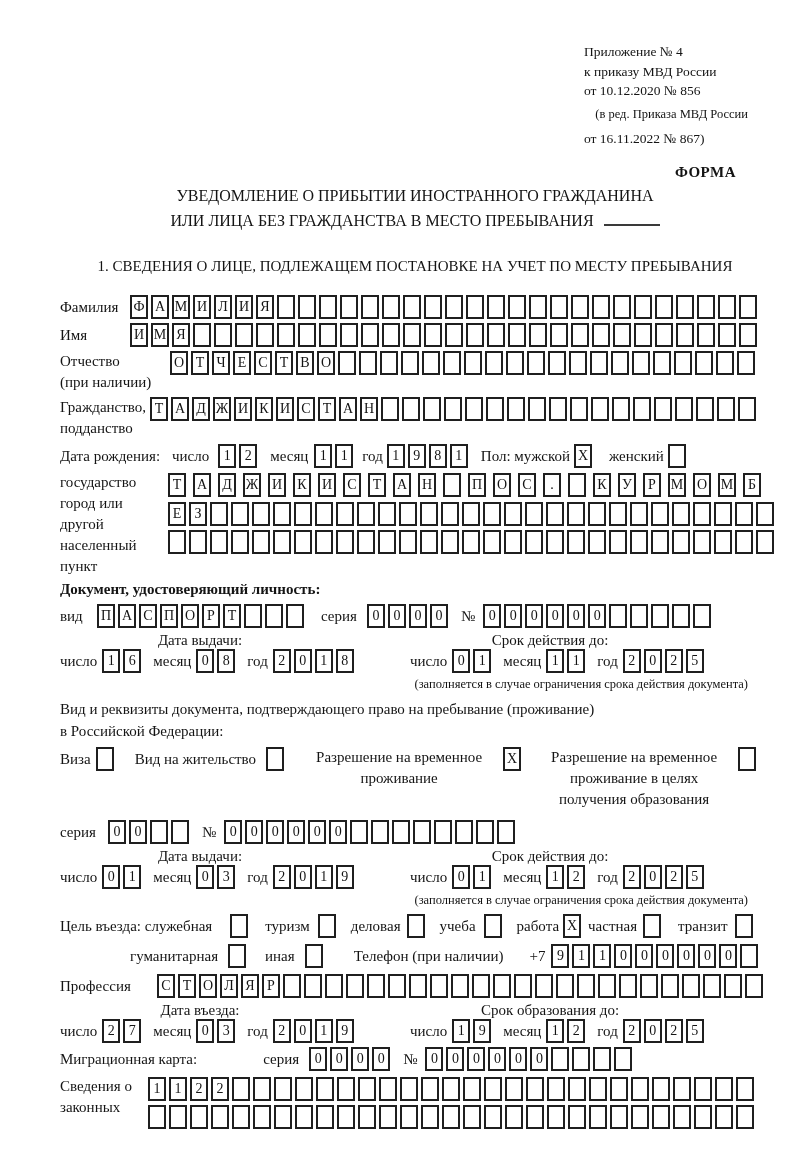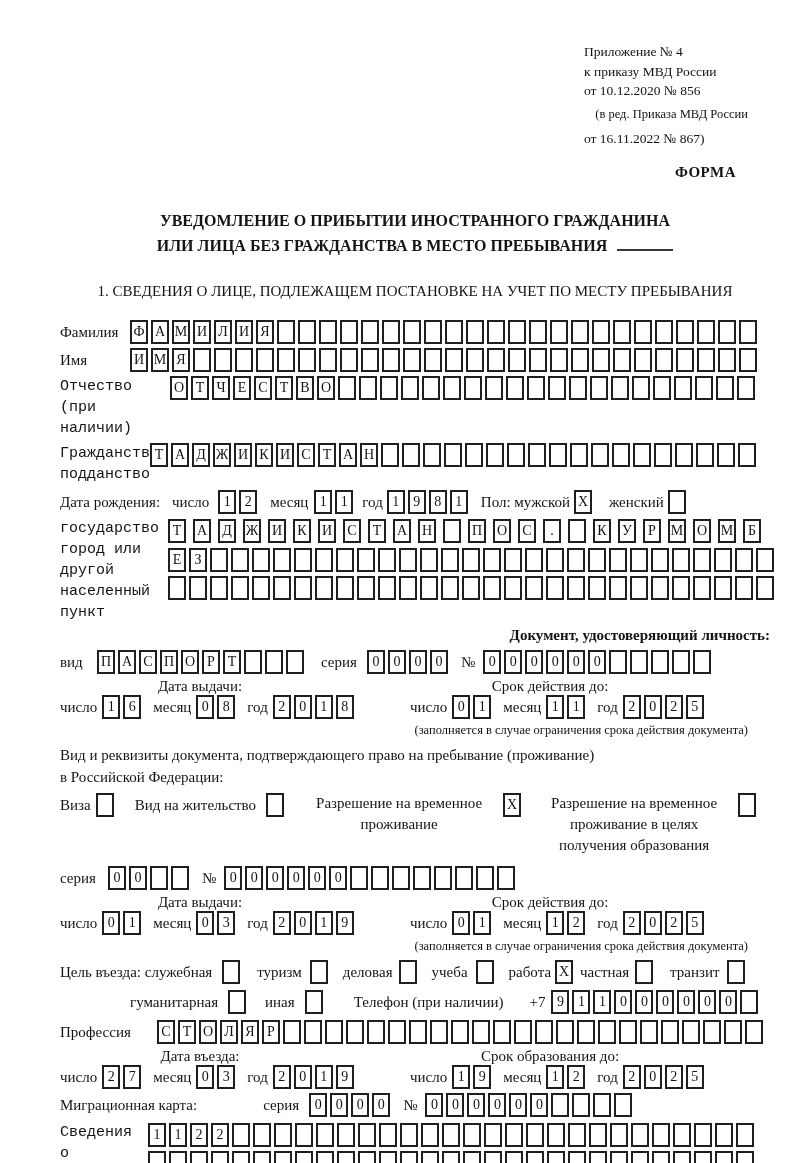--- a/index.html
+++ b/index.html
@@ -5,37 +5,37 @@
   html,body{margin:0;padding:0;background:#e8e8e8;}
   .page{
     width:800px;height:1163px;background:#ffffff;margin:0 auto;
     box-sizing:border-box;padding:42px 30px 0 60px;overflow:hidden;
     font-family:"Liberation Serif","DejaVu Serif",serif;color:#141414;
     font-size:15px;position:relative;
   }
   .annex{margin-left:auto;width:186px;font-size:13.5px;line-height:1.45;}
   .annex .note{margin-top:4px;}
   .forma{text-align:right;padding-right:34px;font-weight:bold;font-size:15px;margin-top:16px;letter-spacing:.5px;}
-  .title{text-align:center;font-weight:bold;font-size:16px;line-height:1.55;margin-top:28px;}
+  .title{text-align:center;font-weight:normal;font-size:16px;line-height:1.55;margin-top:3px;}
   .uline{display:inline-block;width:56px;border-bottom:2px solid #3a3a3a;margin-left:10px;}
   .section{ text-align:center;font-weight:normal;font-size:15px;margin-top:24px;margin-bottom:20px;}
   .frow{display:flex;align-items:center;margin-bottom:4px;line-height:24px;}
   .frow.top{align-items:flex-start;}
   .lab{flex:none;}
-  .lbl2{flex:none;line-height:21px;font-family:Liberation Mono, monospace;}
+  .lbl2{flex:none;line-height:21px;}
   .lbl2 span{display:block;}
   .boxes{display:inline-flex;flex:none;}
   .cell{
     box-sizing:border-box;flex:none;width:18px;height:24px;border:2px solid #1f1f1f;
     margin-right:3px;display:inline-flex;align-items:center;justify-content:center;
     font-size:14px;background:#fff;
   }
   .boxes.wide .cell{margin-right:7px;}
   .boxrow{margin-bottom:4px;}
-  .dochdr{text-align:right;font-weight:bold;font-size:15px;margin:3px 0 6px;}
+  .dochdr{text-align:left;font-weight:bold;font-size:15px;margin:3px 0 6px;}
   .hdr2{display:flex;margin-top:3px;}
   .hdr2 .h{width:280px;text-align:center;flex:none;}
   .hdr2 .h2{margin-left:70px;}
   .dgroup{display:flex;align-items:center;flex:none;}
   .dgroup .lab{margin-right:5px;}
   .dgroup .boxes{margin-right:9px;}
   .note{font-size:12.5px;text-align:right;padding-right:22px;margin:0 0 6px;}
   .para{line-height:1.5;margin-top:4px;}
   .c2,.c3{flex:none;width:192px;text-align:center;line-height:21px;font-size:15px;}
   .c2 span,.c3 span{display:block;}
@@ -523,21 +523,21 @@
           <span class="cell">0</span>
           <span class="cell">2</span>
           <span class="cell">5</span>
         </span>
     </span>
   </div>
 
   <div class="note">(заполняется в случае ограничения срока действия документа)</div>
 
   <div class="frow">
-    <span class="lab" style="margin-right:10px">Цель въезда: служебная</span>
+    <span class="lab" style="margin-right:18px">Цель въезда: служебная</span>
     <span class="boxes">
         <span class="cell"></span>
       </span>
     <span class="lab" style="margin:0 8px 0 14px">туризм</span>
     <span class="boxes">
         <span class="cell"></span>
       </span>
     <span class="lab" style="margin:0 6px 0 12px">деловая</span>
     <span class="boxes">
         <span class="cell"></span>

